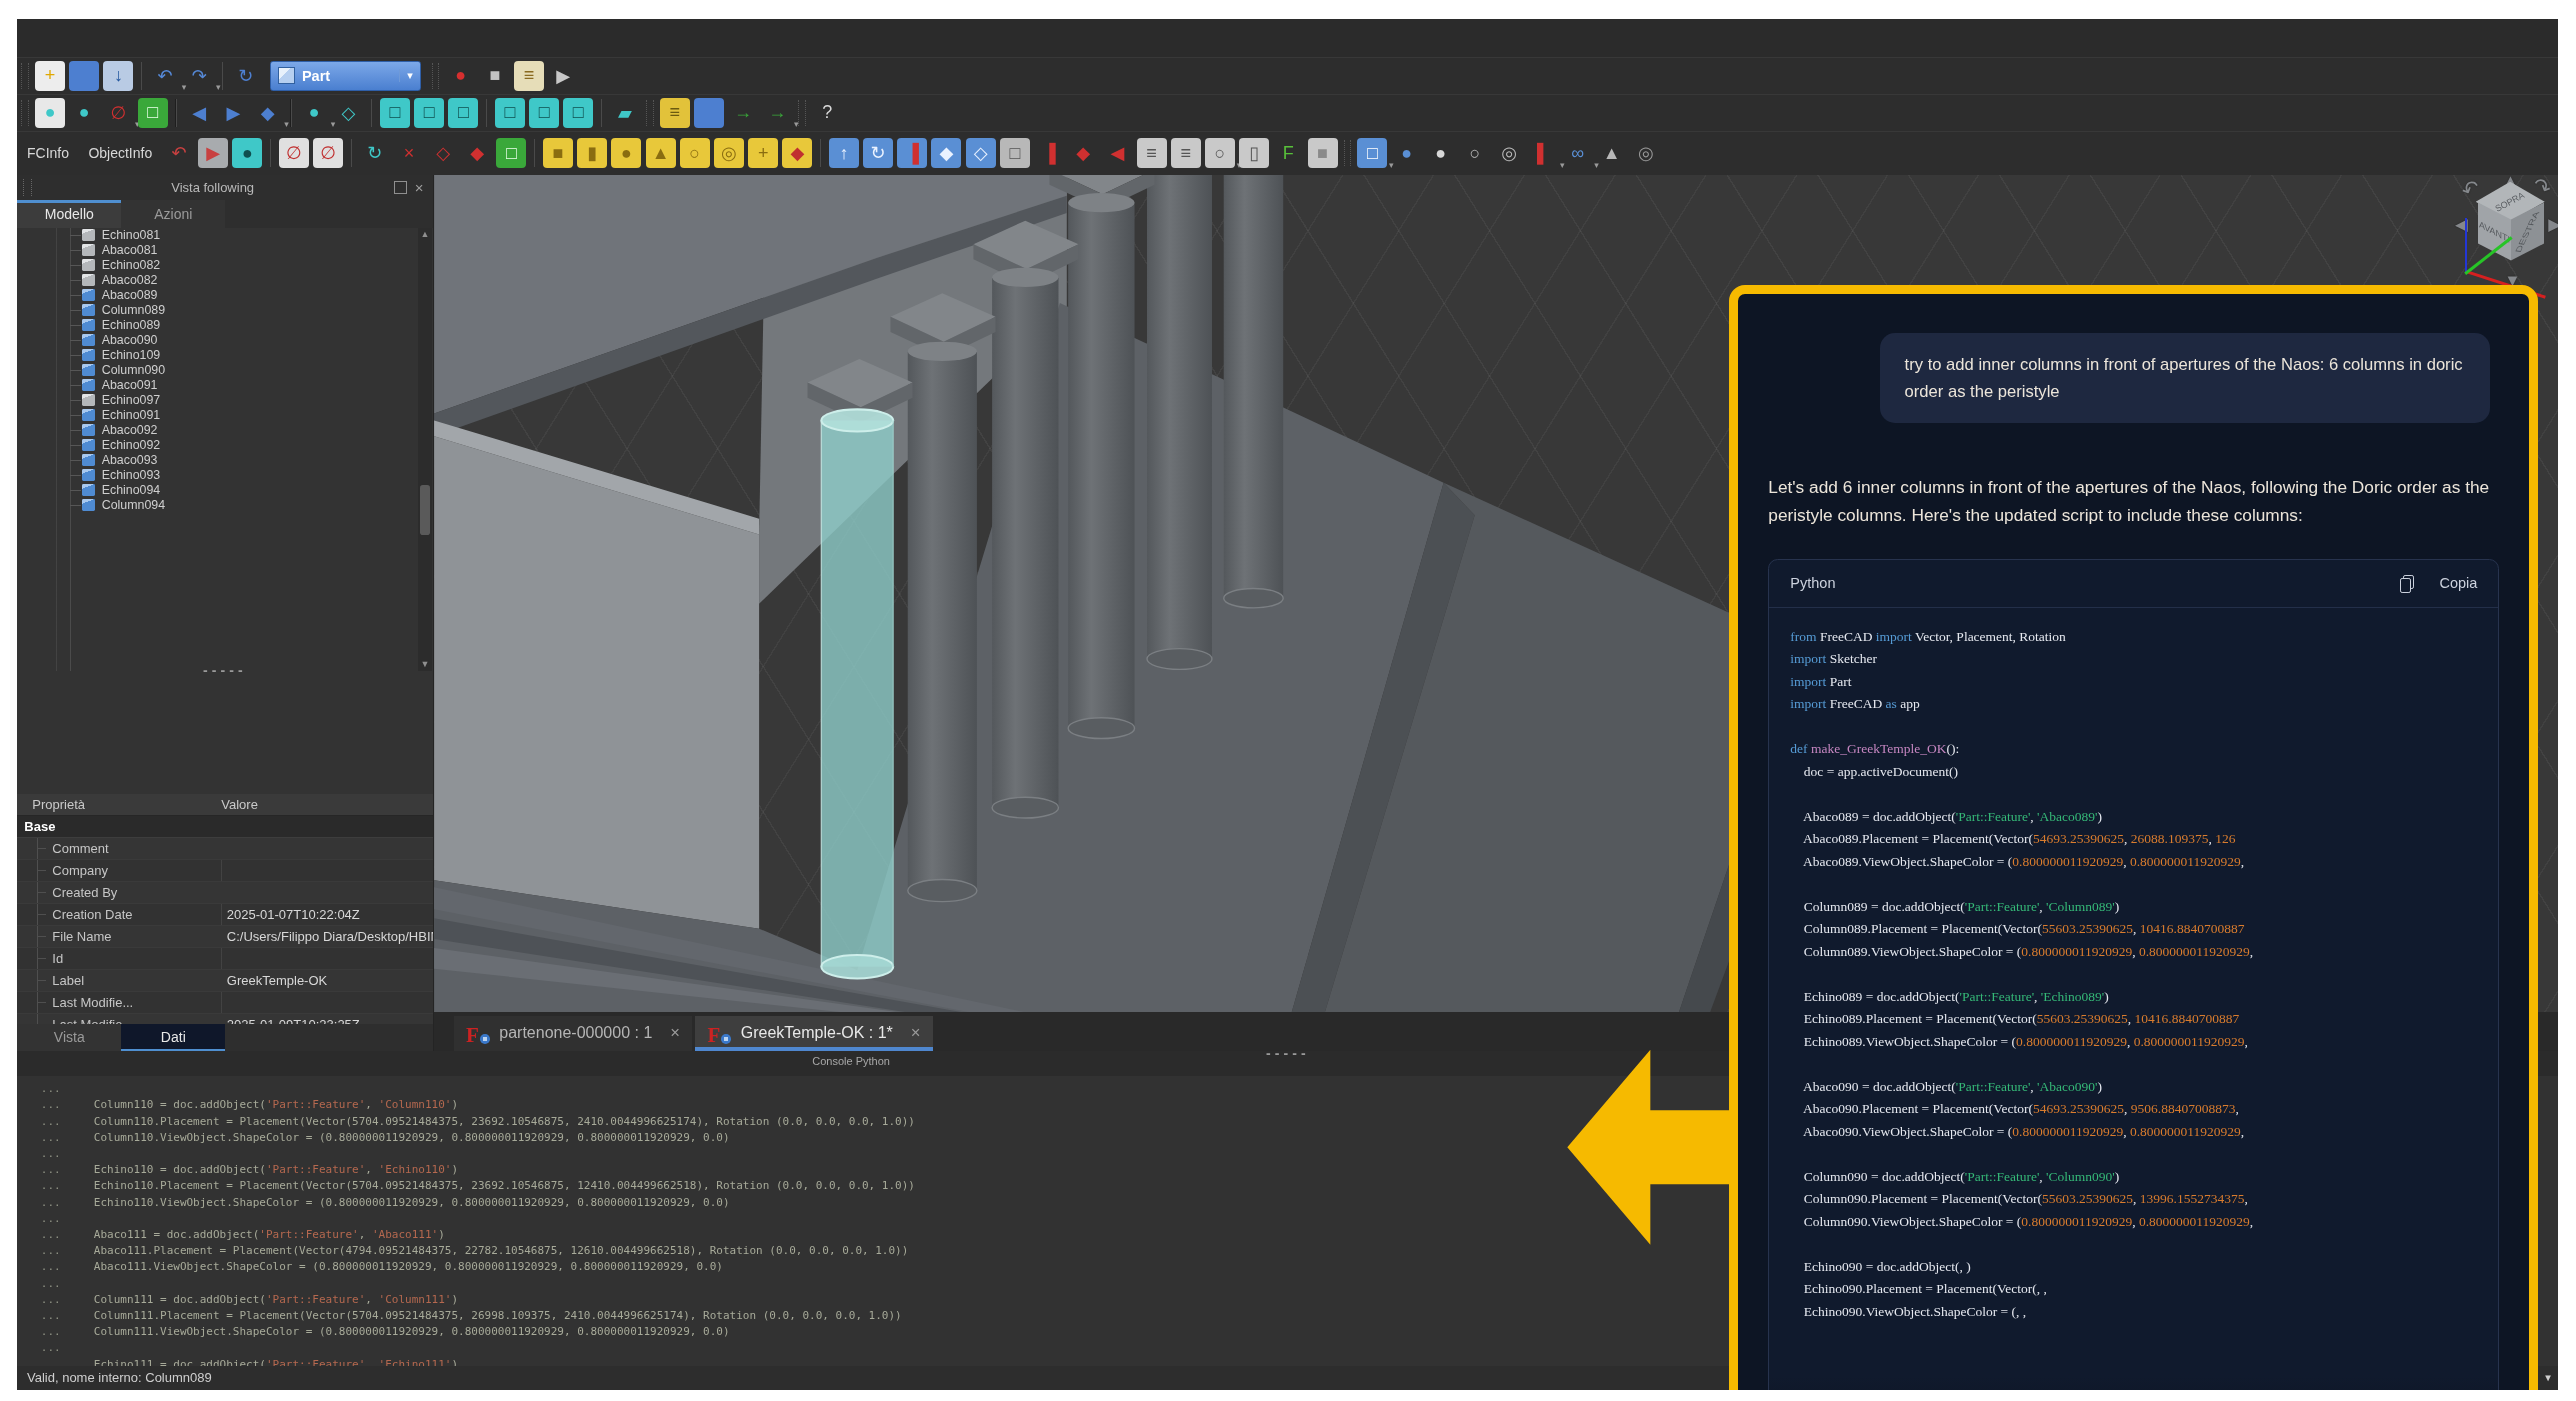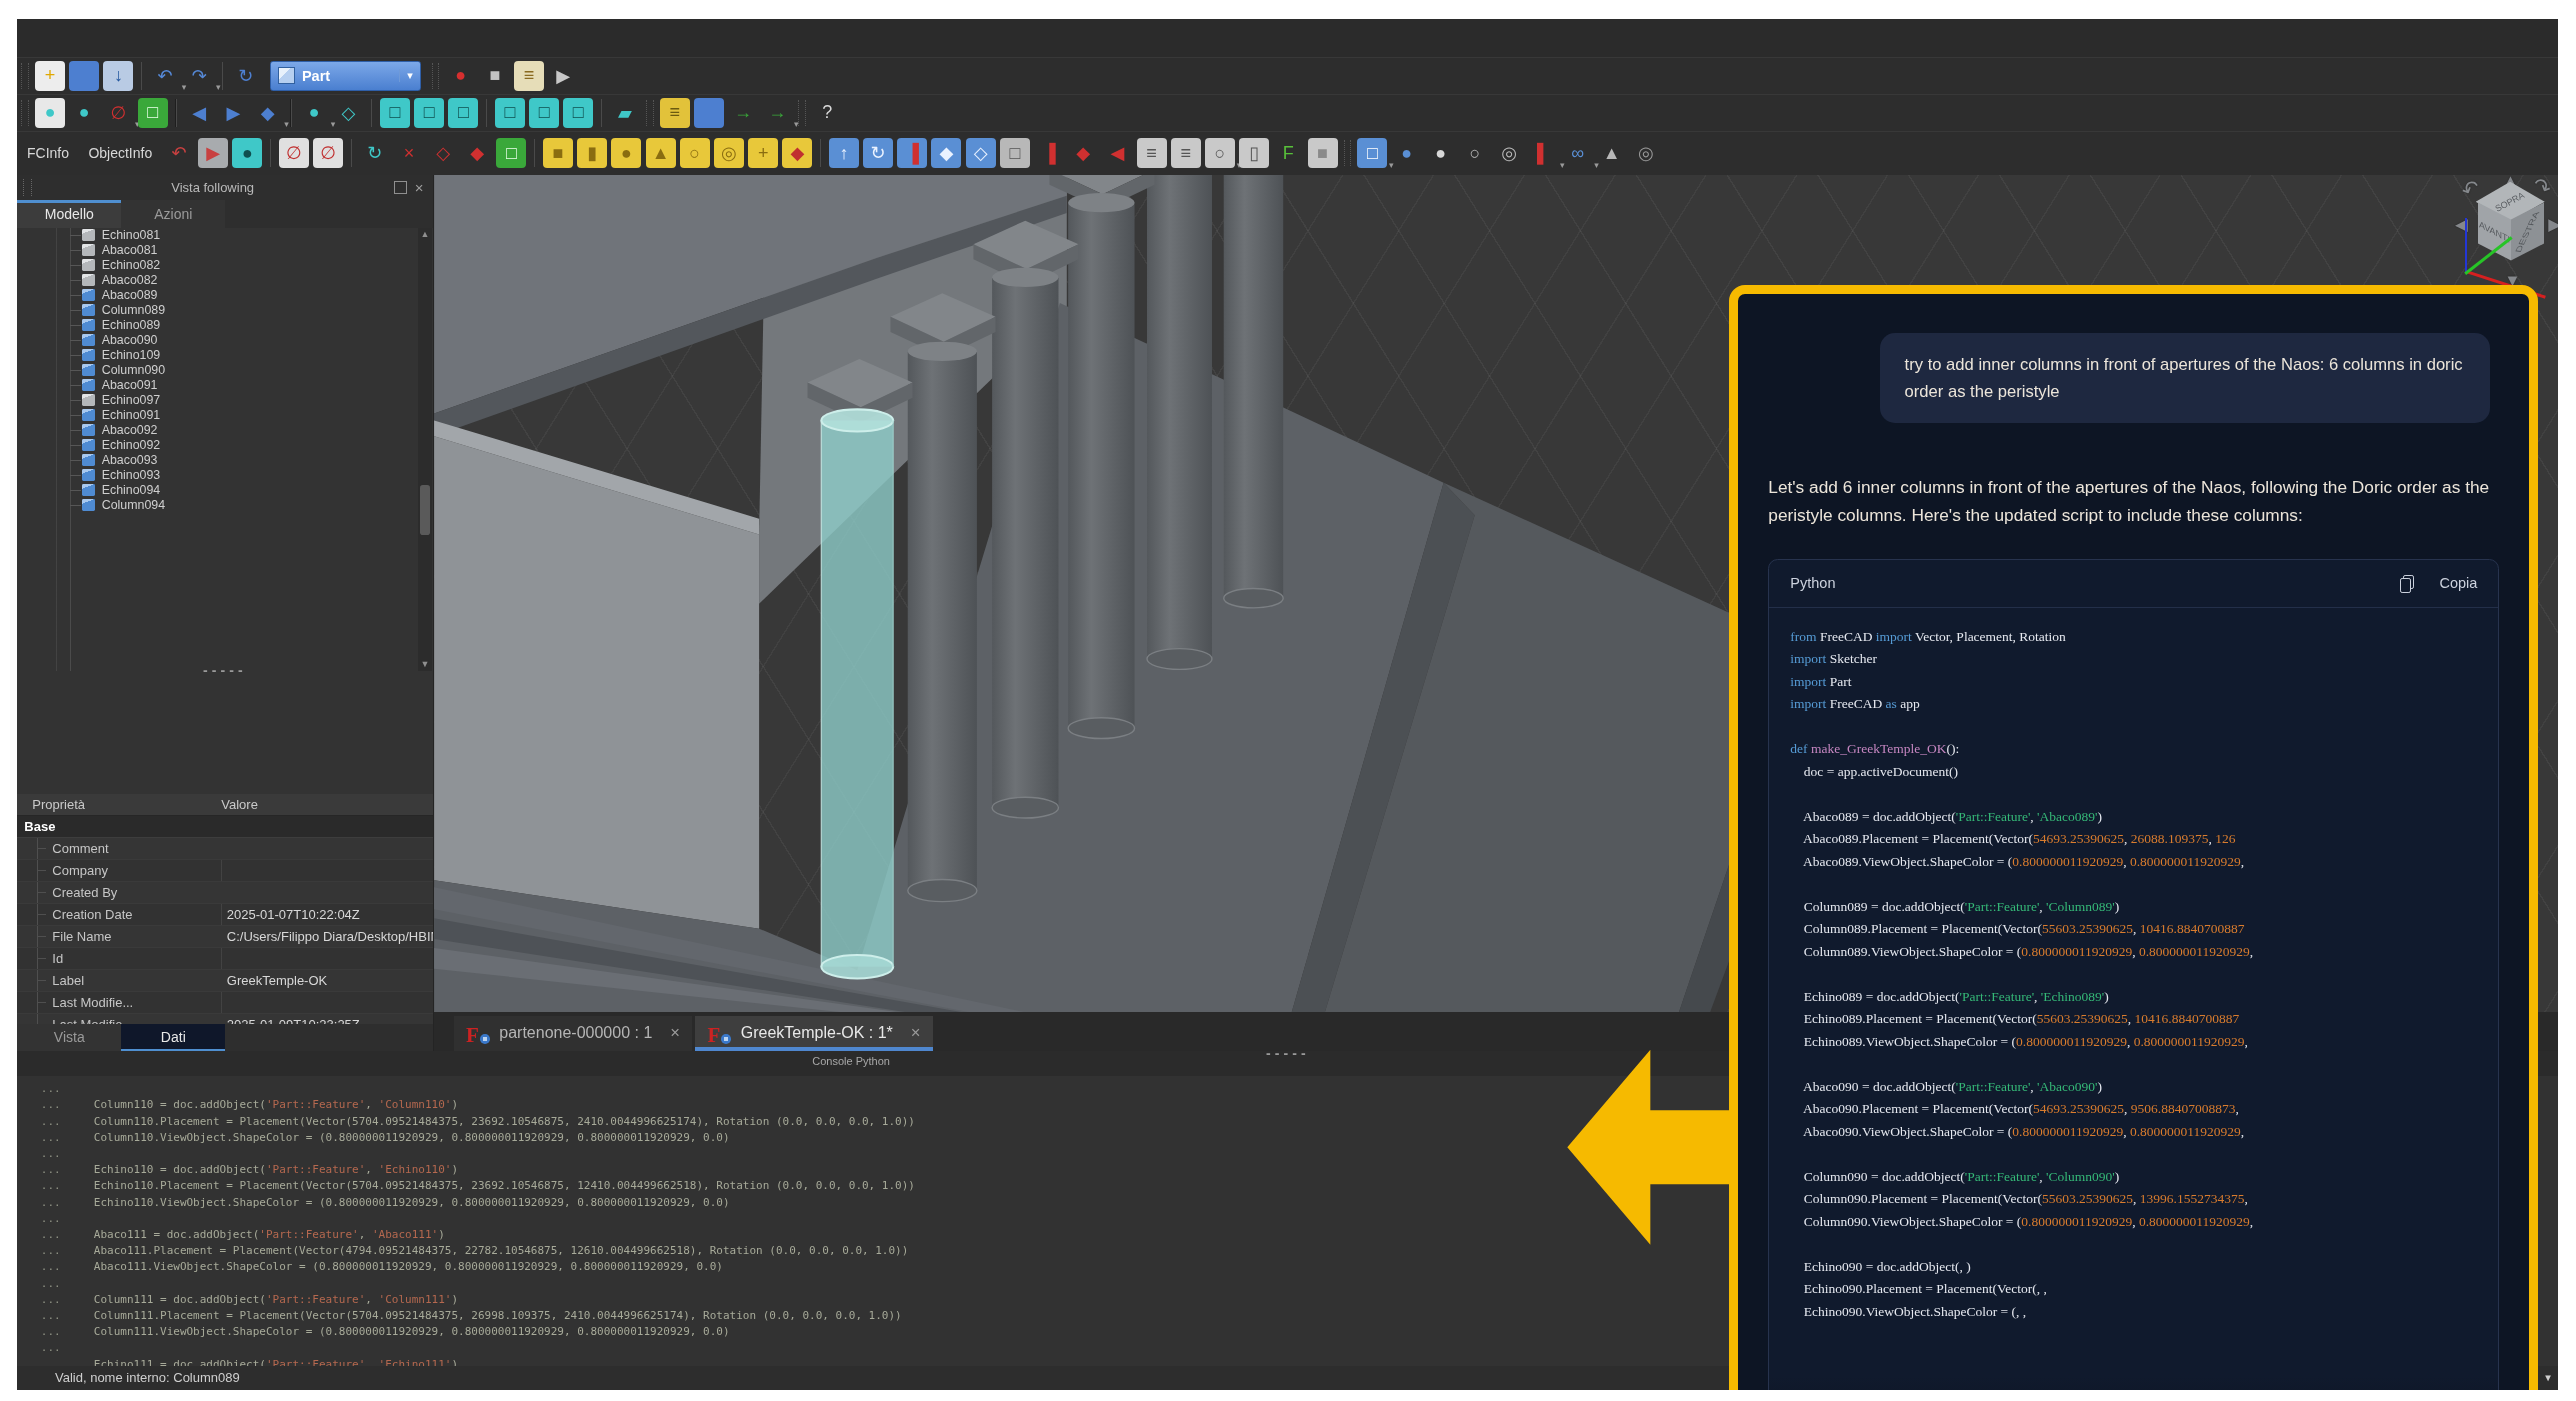--- a/index.html
+++ b/index.html
@@ -104,21 +104,21 @@
   .console-title{position:absolute;left:795px;top:4.1px;color:#a8a8a8;font-size:11px;}
   .console-icons{position:absolute;right:9.7px;top:4.8px;display:flex;gap:12.4px;align-items:center;}
   .dots-console{left:1229px;top:-5.5px;}
   .console-body{position:absolute;left:0;top:25px;width:100%;height:290px;overflow:hidden;
      font-family:"DejaVu Sans Mono",monospace;font-size:11px;line-height:16.2px;color:#a7aa99;white-space:pre;padding:5.5px 0 0 23.5px;box-sizing:border-box;}
   .cstr{color:#b5684f;}
   .cprompt{color:#8f9284;}
 
   
   .statusbar{position:absolute;left:0;top:1347px;width:2541px;height:24px;background:#2d2d2d;display:flex;align-items:center;}
-  .status-msg{color:#cfcfcf;font-size:13px;padding-left:9.7px;flex:0 0 auto;margin-left:28px;}
+  .status-msg{color:#cfcfcf;font-size:13px;padding-left:9.7px;flex:0 0 auto;}
   .status-right{position:absolute;right:5.5px;top:0;height:24px;display:flex;align-items:center;gap:9.7px;}
   .grid-glyph{width:16.6px;height:16.6px;background-image:repeating-linear-gradient(0deg,#cfcfcf 0 1.4px,transparent 1.4px 5.5px),repeating-linear-gradient(90deg,#cfcfcf 0 1.4px,transparent 1.4px 5.5px);}
   .lock-btn{width:36px;height:21.4px;background:#5b84c4;border-radius:2.8px;display:flex;align-items:center;justify-content:center;gap:2.1px;}
   .lock-body{width:9.7px;height:7px;background:#23c9b4;border-radius:1.4px;position:relative;}
   .lock-body::before{content:'';position:absolute;left:1.4px;top:-4.8px;width:5.5px;height:4.8px;border:1.4px solid #23c9b4;border-bottom:none;border-radius:3.5px 3.5px 0 0;}
   .lock-caret{color:#e8f2ff;font-size:8.3px;}
   .teal{color:#23c9b4;}
   .teal-sq{width:18px;height:18px;background:#23c9b4;border-radius:3.5px;position:relative;}
   .teal-sq::after{content:'';position:absolute;left:3.5px;bottom:3.5px;width:4.8px;height:4.8px;border-radius:50%;background:#e8fffb;}
   .ratio-btn{min-width:36px;height:21.4px;border:0.7px solid #555;color:#d8d8d8;font-size:12.4px;display:flex;align-items:center;justify-content:center;border-radius:2.1px;}

